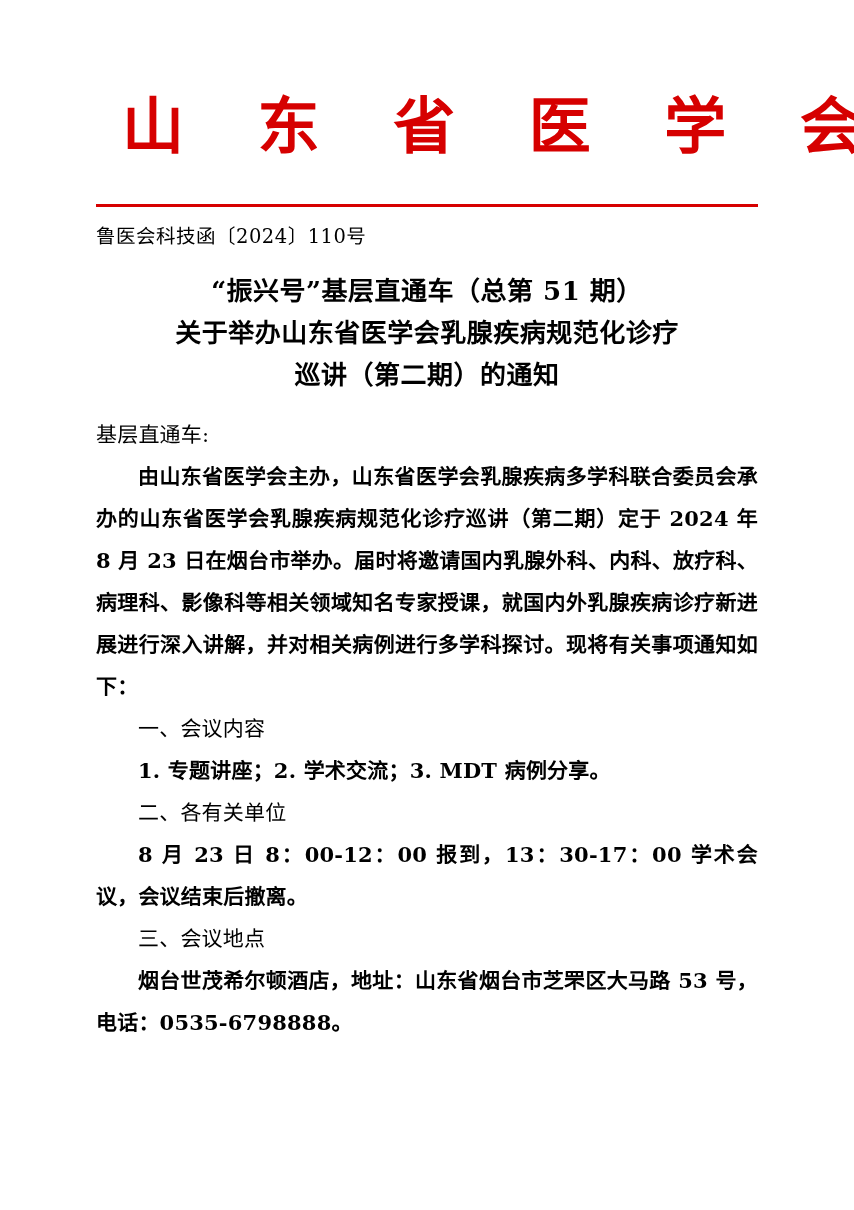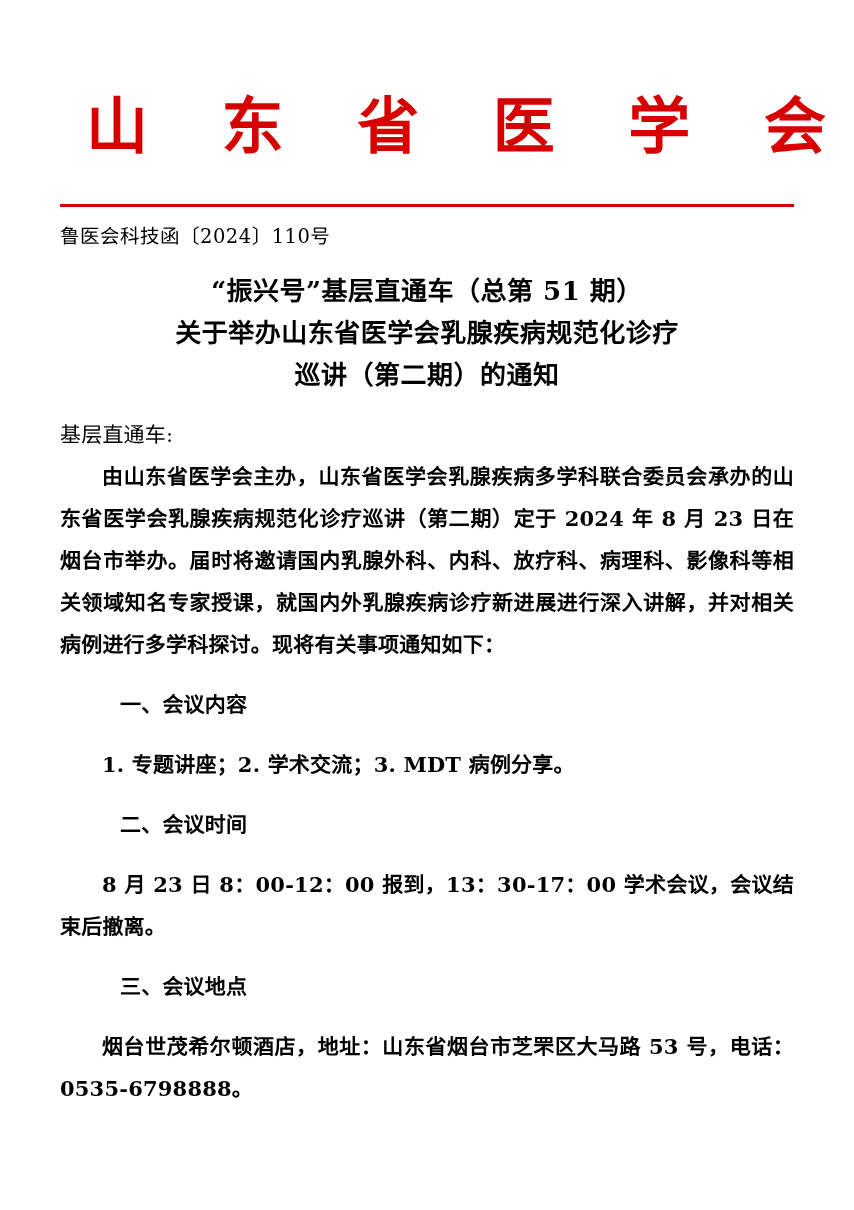--- a/index.html
+++ b/index.html
@@ -14,21 +14,21 @@
     font-family: "DejaVu Serif", "Liberation Serif", serif;
     color: #000000;
     position: relative;
     overflow: hidden;
   }
 
   .page {
     width: 854px;
     height: 1210px;
     box-sizing: border-box;
-    padding: 0 60px;
+    padding: 0 96px;
     position: relative;
   }
 
   
   .letterhead {
     padding-top: 96px;
     text-align: center;
   }
   .letterhead-title {
     color: #d60000;
@@ -80,23 +80,23 @@
     text-justify: inter-ideograph;
   }
   .p {
     margin: 0;
   }
   .indent2 {
     text-indent: 2em;
     font-weight: bold;
   }
   .section-head {
-    font-weight: 700;
+    font-weight: 400;
     text-indent: 2em;
-    margin: 18px;
+    margin: 0;
   }
 </style>
 </head>
 <body>
 
 <div class="page">
 
   <header class="letterhead">
     <div class="letterhead-title">山 东 省 医 学 会</div>
     <div class="letterhead-rule"></div>
@@ -112,21 +112,21 @@
 
   <div class="body-text">
 
     <p class="p">基层直通车:</p>
 
     <p class="p indent2">由山东省医学会主办，山东省医学会乳腺疾病多学科联合委员会承办的山东省医学会乳腺疾病规范化诊疗巡讲（第二期）定于 2024 年 8 月 23 日在烟台市举办。届时将邀请国内乳腺外科、内科、放疗科、病理科、影像科等相关领域知名专家授课，就国内外乳腺疾病诊疗新进展进行深入讲解，并对相关病例进行多学科探讨。现将有关事项通知如下：</p>
 
     <p class="section-head">一、会议内容</p>
     <p class="p indent2">1. 专题讲座；2. 学术交流；3. MDT 病例分享。</p>
 
-    <p class="section-head">二、会议时间</p>
+    <p class="section-head">二、各有关单位</p>
     <p class="p indent2">8 月 23 日 8：00-12：00 报到，13：30-17：00 学术会议，会议结束后撤离。</p>
 
     <p class="section-head">三、会议地点</p>
     <p class="p indent2">烟台世茂希尔顿酒店，地址：山东省烟台市芝罘区大马路 53 号，电话：0535-6798888。</p>
 
   </div>
 
 </div>
 
 </body></html>

